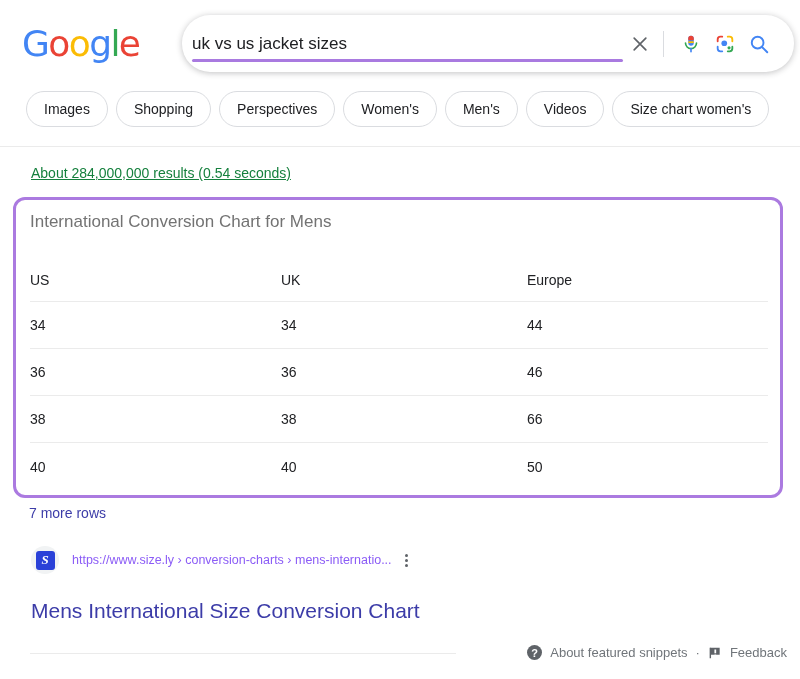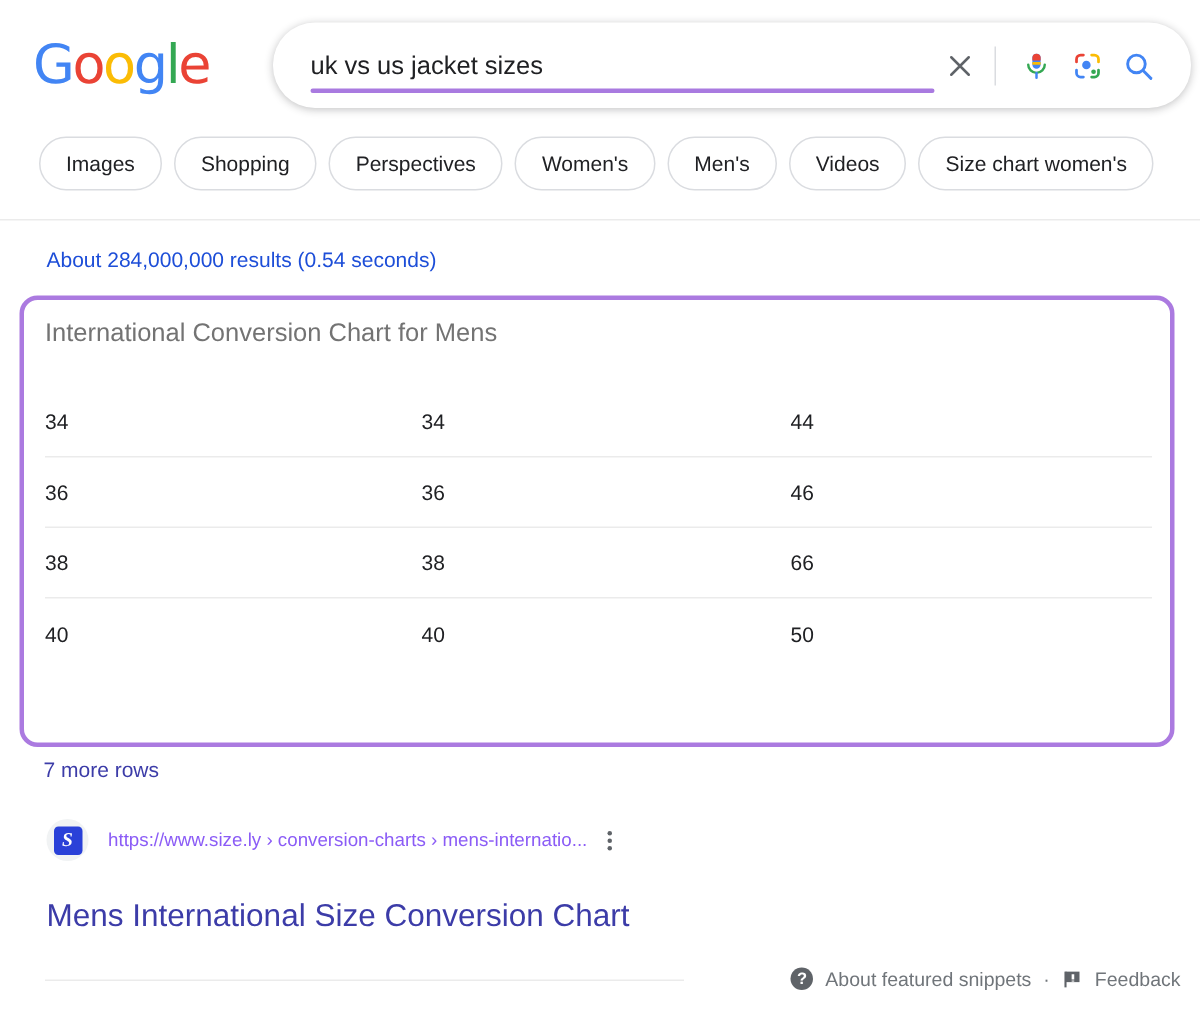--- a/index.html
+++ b/index.html
@@ -24,21 +24,21 @@
   .logo span { display: inline-block; }
 
   .searchbox {
     position: absolute; left: 182px; top: 15px;
     width: 612px; height: 57px;
     background: #fff;
     border-radius: 28px;
     box-shadow: 0 1px 6px rgba(32,33,36,.28);
     display: flex; align-items: center;
   }
-  .search-input-wrap { position: relative; margin-left: 25px; flex: 1; }
+  .search-input-wrap { position: relative; margin-left: 10px; flex: 1; }
   .search-text {
     font-size: 17px; color: #202124; line-height: 22px;
     display: inline-block; white-space: nowrap;
   }
   .query-underline {
     position: absolute; left: 0; bottom: -7px; height: 3px;
     width: 100%; background: #a97ae0; border-radius: 2px;
   }
   .sb-actions { display: flex; align-items: center; padding-right: 18px; }
   .sb-btn {
@@ -54,21 +54,21 @@
     display: flex; align-items: center; font-size: 14px; color: #202124;
     background: #fff; white-space: nowrap; cursor: pointer;
   }
   .header-divider {
     position: absolute; left: 0; top: 146px; width: 800px; height: 1px; background: #ebebeb;
   }
 
   
   .results-count {
     position: absolute; left: 31px; top: 163px;
-    font-size: 14px; color: #1d4ed8; line-height: 20px;
+    font-size: 14px; color: #15803d; line-height: 20px; text-decoration: underline;
   }
 
   
   .snippet {
     position: absolute; left: 13px; top: 197px;
     width: 770px; height: 301px;
     border: 3px solid #ab7ae0; border-radius: 12px;
     background: #fff;
   }
   .snippet-title {
@@ -195,20 +195,25 @@
 
     <div class="header-divider"></div>
   </div>
 
   <div class="results-count">About 284,000,000 results (0.54 seconds)</div>
 
   <div class="snippet">
     <div class="snippet-title">International Conversion Chart for Mens</div>
 
     <div class="tbl">
+      <div class="tbl-row head">
+        <div class="cell c0">US</div>
+        <div class="cell c1">UK</div>
+        <div class="cell c2">Europe</div>
+      </div>
       <div class="tbl-row">
         <div class="cell c0">34</div>
         <div class="cell c1">34</div>
         <div class="cell c2">44</div>
       </div>
       <div class="tbl-row">
         <div class="cell c0">36</div>
         <div class="cell c1">36</div>
         <div class="cell c2">46</div>
       </div>

